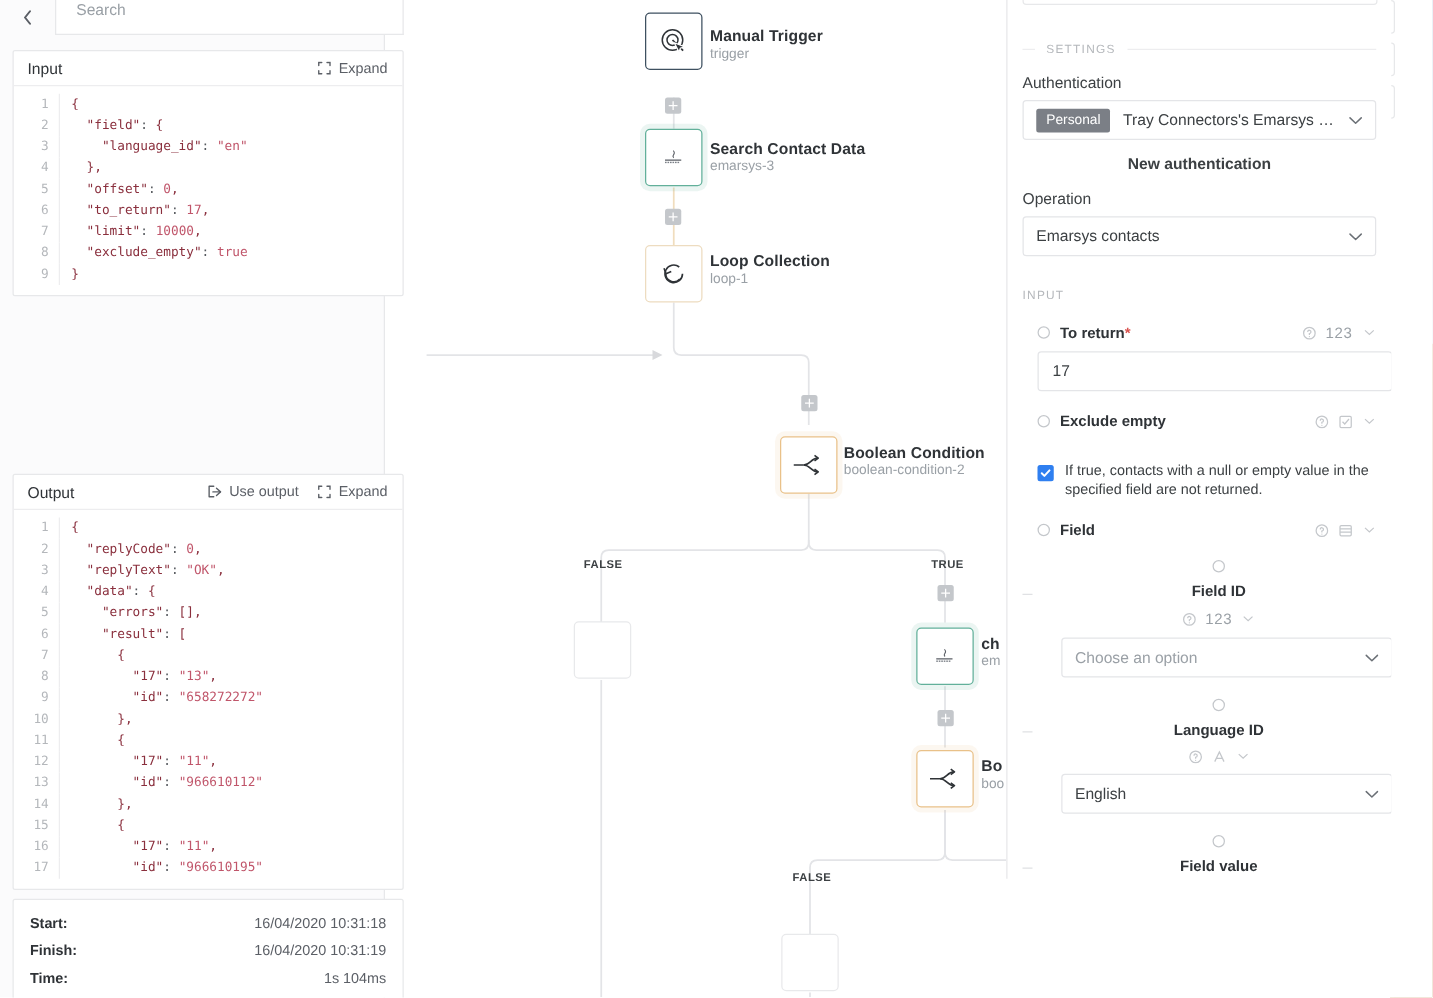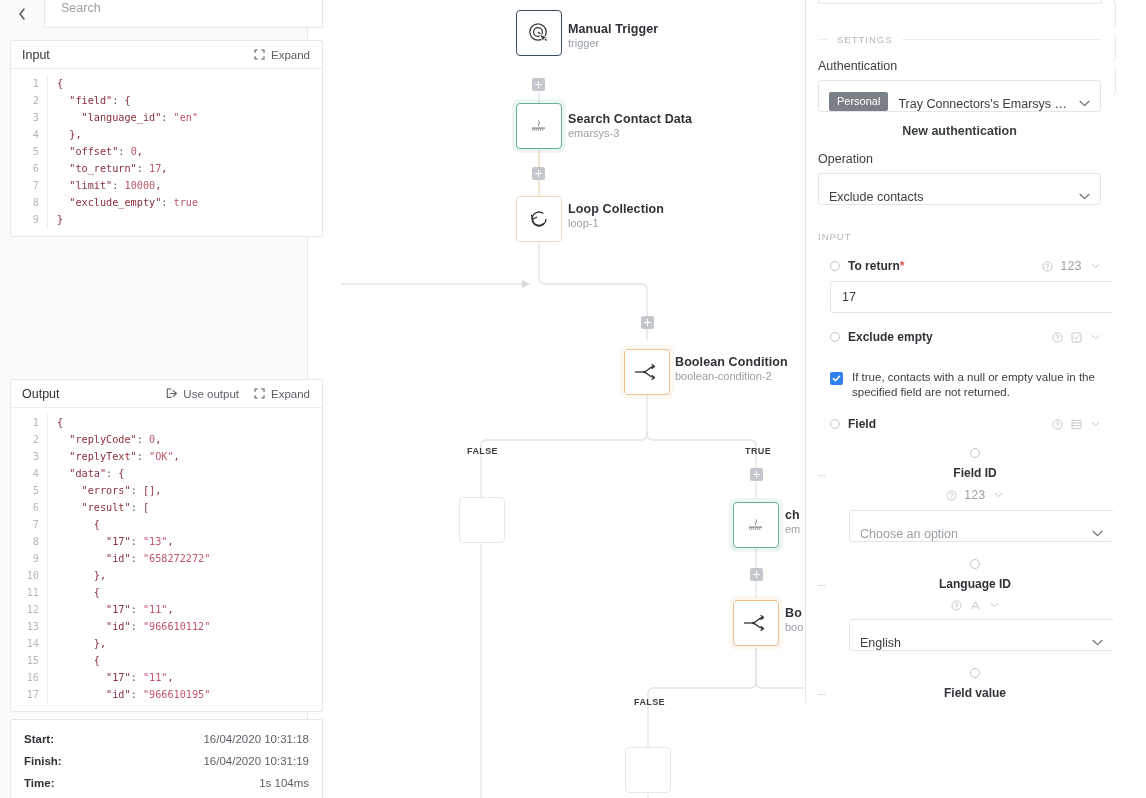--- a/index.html
+++ b/index.html
@@ -165,21 +165,21 @@
   .section-head {
     display: flex; align-items: center; gap: 9px;
     font-size: 9.5px; color: #b4b7bb; letter-spacing: 1px; margin-top: 34px;
   }
   .section-head .rule { flex: 1; height: 1px; background: #ededef; }
   .section-head .rule-l { width: 10px; height: 1px; background: #ededef; }
 
   .field-label { font-size: 12.5px; color: #3c4043; margin-top: 14px; }
   .select {
     margin-top: 7px; height: 32px; border: 1px solid #e4e5e8; border-radius: 3px;
-    display: flex; align-items: flex-end; padding: 0 10px; cursor: pointer; background: #fff;
+    display: flex; align-items: center; padding: 0 10px; cursor: pointer; background: #fff;
   }
   .select .val { font-size: 12.5px; color: #3c4043; flex: 1; overflow: hidden; white-space: nowrap; text-overflow: ellipsis; }
   .select .val.ph { color: #9aa0a6; }
   .chev { color: #6b7076; margin-left: 6px; }
   .pill {
     background: #7b7f86; color: #fff; font-size: 11px; border-radius: 2px;
     padding: 3px 8px 4px 8px; margin-right: 10px; white-space: nowrap;
   }
   .link-btn {
     text-align: center; font-size: 12.5px; color: #3c4043; font-weight: 700;
@@ -587,21 +587,21 @@
       <span class="chev">
         <svg width="11" height="7" viewBox="0 0 11 7" fill="none" stroke="currentColor" stroke-width="1.2" stroke-linecap="round" stroke-linejoin="round">
             <path d="M1 1.3 L5.5 5.6 L10 1.3"></path>
           </svg>
       </span>
     </div>
     <div class="link-btn">New authentication</div>
 
     <div class="field-label">Operation</div>
     <div class="select">
-      <span class="val">Exclude contacts</span>
+      <span class="val">Emarsys contacts</span>
       <span class="chev">
         <svg width="11" height="7" viewBox="0 0 11 7" fill="none" stroke="currentColor" stroke-width="1.2" stroke-linecap="round" stroke-linejoin="round">
             <path d="M1 1.3 L5.5 5.6 L10 1.3"></path>
           </svg>
       </span>
     </div>
 
     <div class="section-head" style="margin-top:26px;">
       <span>INPUT</span>
     </div>

